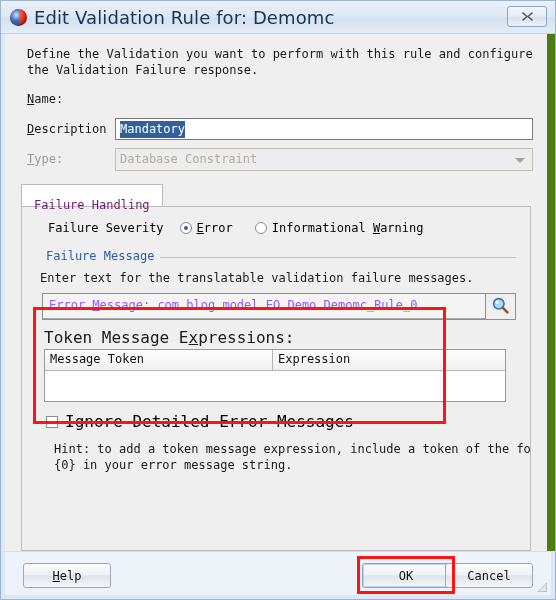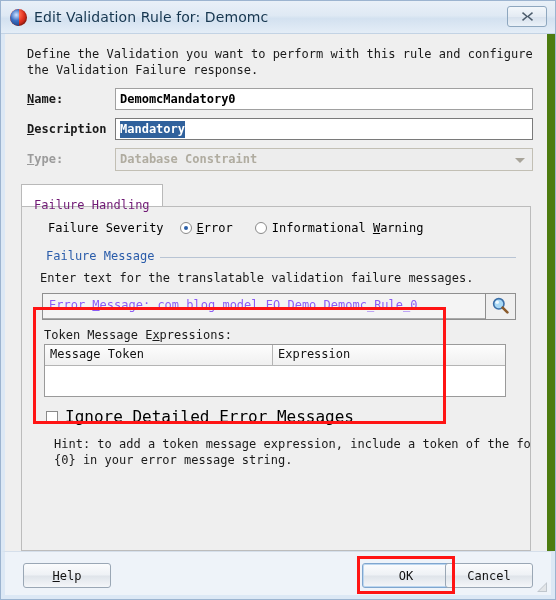--- a/index.html
+++ b/index.html
@@ -50,21 +50,21 @@
   #app-icon::after {
     content: "";
     position: absolute;
     left: 0; top: 0;
     width: 50%; height: 100%;
     background: radial-gradient(circle at 70% 35%, #cfe2ff 0%, #3b6fc4 45%, #1b3c7a 100%);
     border-radius: 17px 0 0 17px;
   }
   #window-title {
     font-family: "DejaVu Sans", "Liberation Sans", sans-serif;
-    font-size: 14px;
+    font-size: 18px;
     color: #16364f;
     white-space: nowrap;
     letter-spacing: .1px;
   }
   #close-button {
     position: absolute;
     right: 8px; top: 5px;
     width: 40px; height: 21px;
     box-sizing: border-box;
     border: 1px solid #8ea7bf;
@@ -96,21 +96,20 @@
     width: 516px;
   }
 
   
   .form-row {
     display: flex;
     align-items: center;
     margin-bottom: 8px;
     height: 22px;
     padding-left: 8px;
-    font-weight: bold;
   }
   .form-label {
     width: 88px;
     flex: 0 0 88px;
     font-size: 12px;
     color: #1a1a1a;
   }
   .form-label.disabled { color: #9b9b9b; }
   .u { text-decoration: underline; }
 
@@ -295,21 +294,21 @@
   .redbox {
     position: absolute;
     border: 3px solid #ff1414;
     box-sizing: border-box;
     pointer-events: none;
     z-index: 50;
   }
 
   
   .token-label {
-    font-size: 12px;
+    font-size: 16px;
     margin: 8px 0 2px 10px;
     color: #1a1a1a;
   }
   #token-table {
     margin-left: 10px;
     width: 462px;
     box-sizing: border-box;
     border: 1px solid #9a9a9a;
     background: #ffffff;
   }
@@ -407,21 +406,20 @@
       </svg>
     </div>
   </div>
 
   <div id="content">
 
     <div class="intro">Define the Validation you want to perform with this rule and configure the Validation Failure response.</div>
 
     <div class="form-row">
       <div class="form-label"><span class="u">N</span>ame:</div>
-      <div class="text-field">DemomcMandatory0</div>
     </div>
 
     <div class="form-row">
       <div class="form-label"><span class="u">D</span>escription</div>
       <div class="text-field focused"><span class="sel">Mandatory</span></div>
     </div>
 
     <div class="form-row">
       <div class="form-label disabled"><span class="u">T</span>ype:</div>
       <div class="combo">

